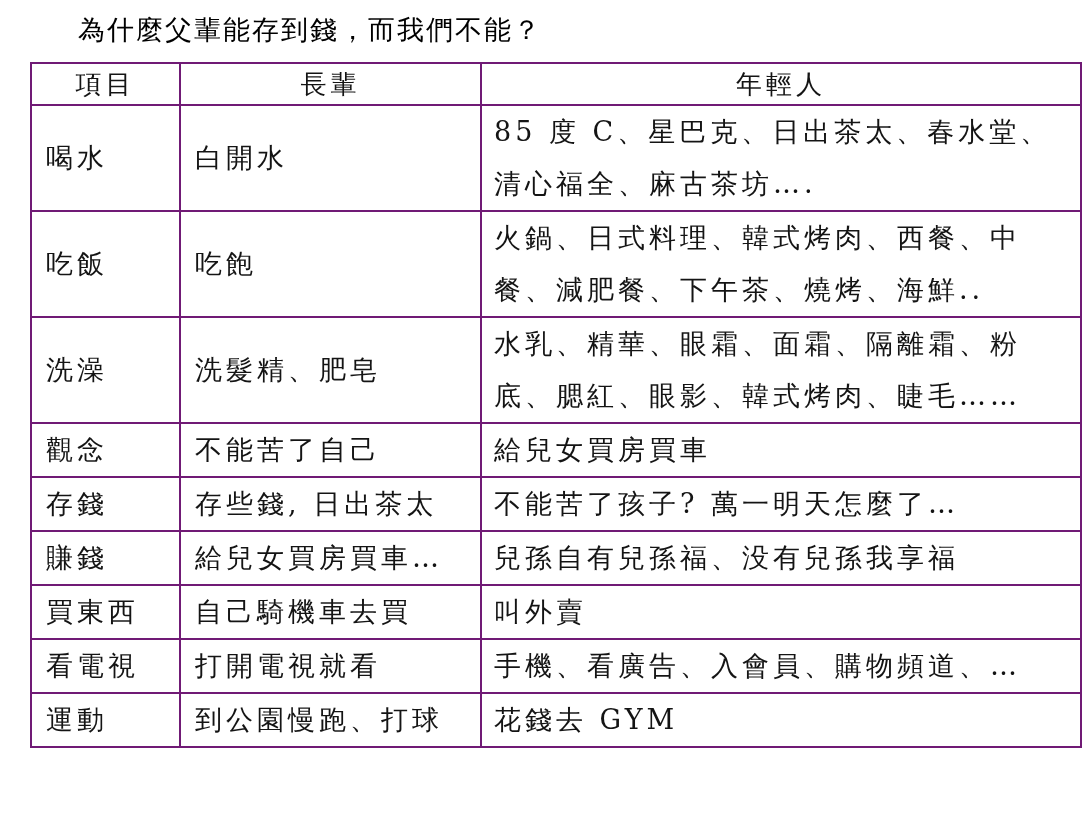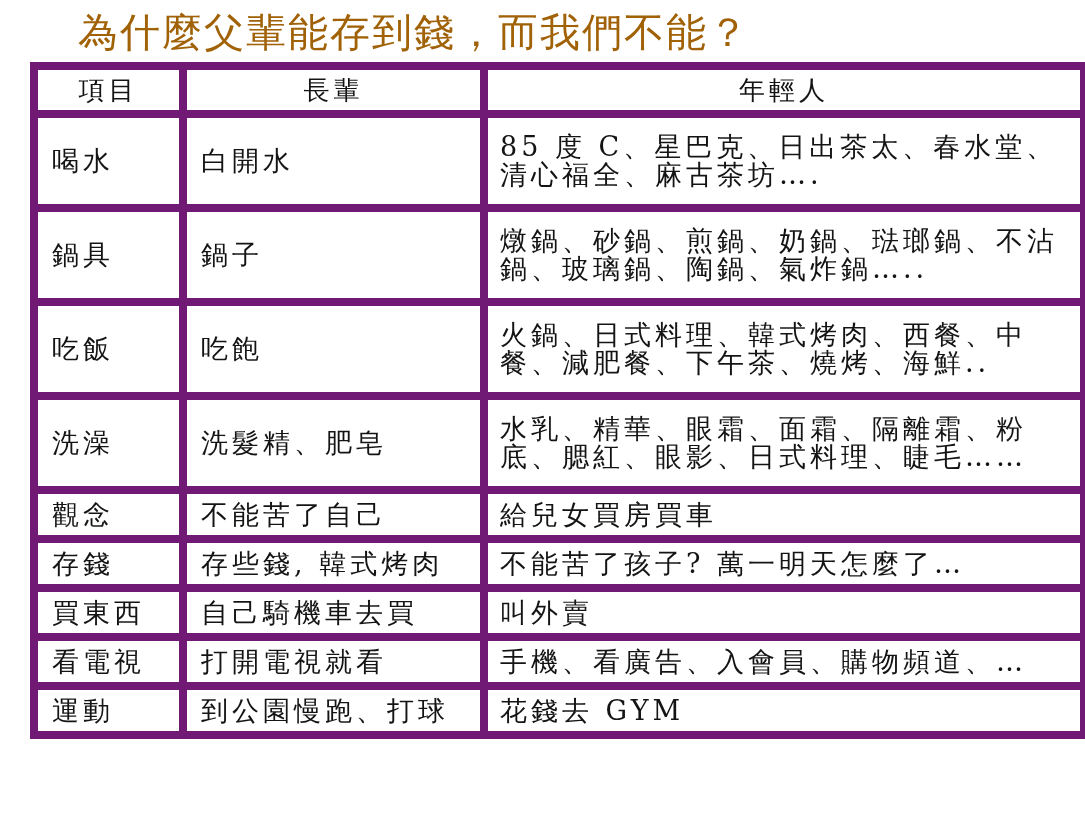--- a/index.html
+++ b/index.html
@@ -3,44 +3,44 @@
   <meta charset="utf-8">
   <style>
     html, body { margin: 0; padding: 0; background: #ffffff; }
     body {
       width: 1085px; height: 827px; position: relative; overflow: hidden;
       font-family: "DejaVu Serif", "Liberation Serif", serif;
       color: #141414;
     }
     .title {
       position: absolute; left: 78px; top: 8px;
-      font-size: 40px; letter-spacing: 2px; line-height: 48px;
-      font-family: Liberation Sans, sans-serif;
-      color: #a16207;
+      font-size: 27px; letter-spacing: 2px; line-height: 48px;
+      font-family: Liberation Mono, monospace;
+      color: #000000;
     }
     table.cmp {
       position: absolute; left: 30px; top: 62px;
       width: 1050px;
       border-collapse: collapse;
       table-layout: fixed;
     }
     table.cmp td, table.cmp th {
-      border: 8px solid #701a75;
+      border: 2px solid #701a75;
       padding: 0;
       vertical-align: middle;
       font-weight: normal;
       font-size: 27px;
       letter-spacing: 4px;
     }
     table.cmp th { text-align: center; height: 40px; font-size: 26px; }
     col.c1 { width: 149px; }
     col.c2 { width: 301px; }
     col.c3 { width: 600px; }
     .pad { padding-left: 14px !important; margin-left: 32px; }
-    .pad3 { padding-left: 12px !important; padding-right: 6px !important; line-height: 28px; }
+    .pad3 { padding-left: 12px !important; padding-right: 6px !important; line-height: 52px; }
     tr.tall td { height: 86px; }
     tr.short td { height: 41px; border-radius: 16px; }
   </style>
 </head>
 <body>
 
 <div class="title">為什麼父輩能存到錢，而我們不能？</div>
 
 <table class="cmp">
   <colgroup>
@@ -55,43 +55,43 @@
       <th>年輕人</th>
     </tr>
   </thead>
   <tbody>
     <tr class="tall">
       <td class="pad">喝水</td>
       <td class="pad">白開水</td>
       <td class="pad3">85 度 C、星巴克、日出茶太、春水堂、清心福全、麻古茶坊….</td>
     </tr>
     <tr class="tall">
-      <td class="pad">鍋具</td>
-      <td class="pad">鍋子</td>
-      <td class="pad3">燉鍋、砂鍋、煎鍋、奶鍋、琺瑯鍋、不沾鍋、玻璃鍋、陶鍋、氣炸鍋…..</td>
-    </tr>
-    <tr class="tall">
       <td class="pad">吃飯</td>
       <td class="pad">吃飽</td>
       <td class="pad3">火鍋、日式料理、韓式烤肉、西餐、中餐、減肥餐、下午茶、燒烤、海鮮..</td>
     </tr>
     <tr class="tall">
       <td class="pad">洗澡</td>
       <td class="pad">洗髮精、肥皂</td>
-      <td class="pad3">水乳、精華、眼霜、面霜、隔離霜、粉底、腮紅、眼影、日式料理、睫毛……</td>
+      <td class="pad3">水乳、精華、眼霜、面霜、隔離霜、粉底、腮紅、眼影、韓式烤肉、睫毛……</td>
     </tr>
     <tr class="short">
       <td class="pad">觀念</td>
       <td class="pad">不能苦了自己</td>
       <td class="pad3">給兒女買房買車</td>
     </tr>
     <tr class="short">
       <td class="pad">存錢</td>
-      <td class="pad">存些錢, 韓式烤肉</td>
+      <td class="pad">存些錢, 日出茶太</td>
       <td class="pad3">不能苦了孩子? 萬一明天怎麼了…</td>
+    </tr>
+    <tr class="short">
+      <td class="pad">賺錢</td>
+      <td class="pad">給兒女買房買車…</td>
+      <td class="pad3">兒孫自有兒孫福、没有兒孫我享福</td>
     </tr>
     <tr class="short">
       <td class="pad">買東西</td>
       <td class="pad">自己騎機車去買</td>
       <td class="pad3">叫外賣</td>
     </tr>
     <tr class="short">
       <td class="pad">看電視</td>
       <td class="pad">打開電視就看</td>
       <td class="pad3">手機、看廣告、入會員、購物頻道、…</td>

